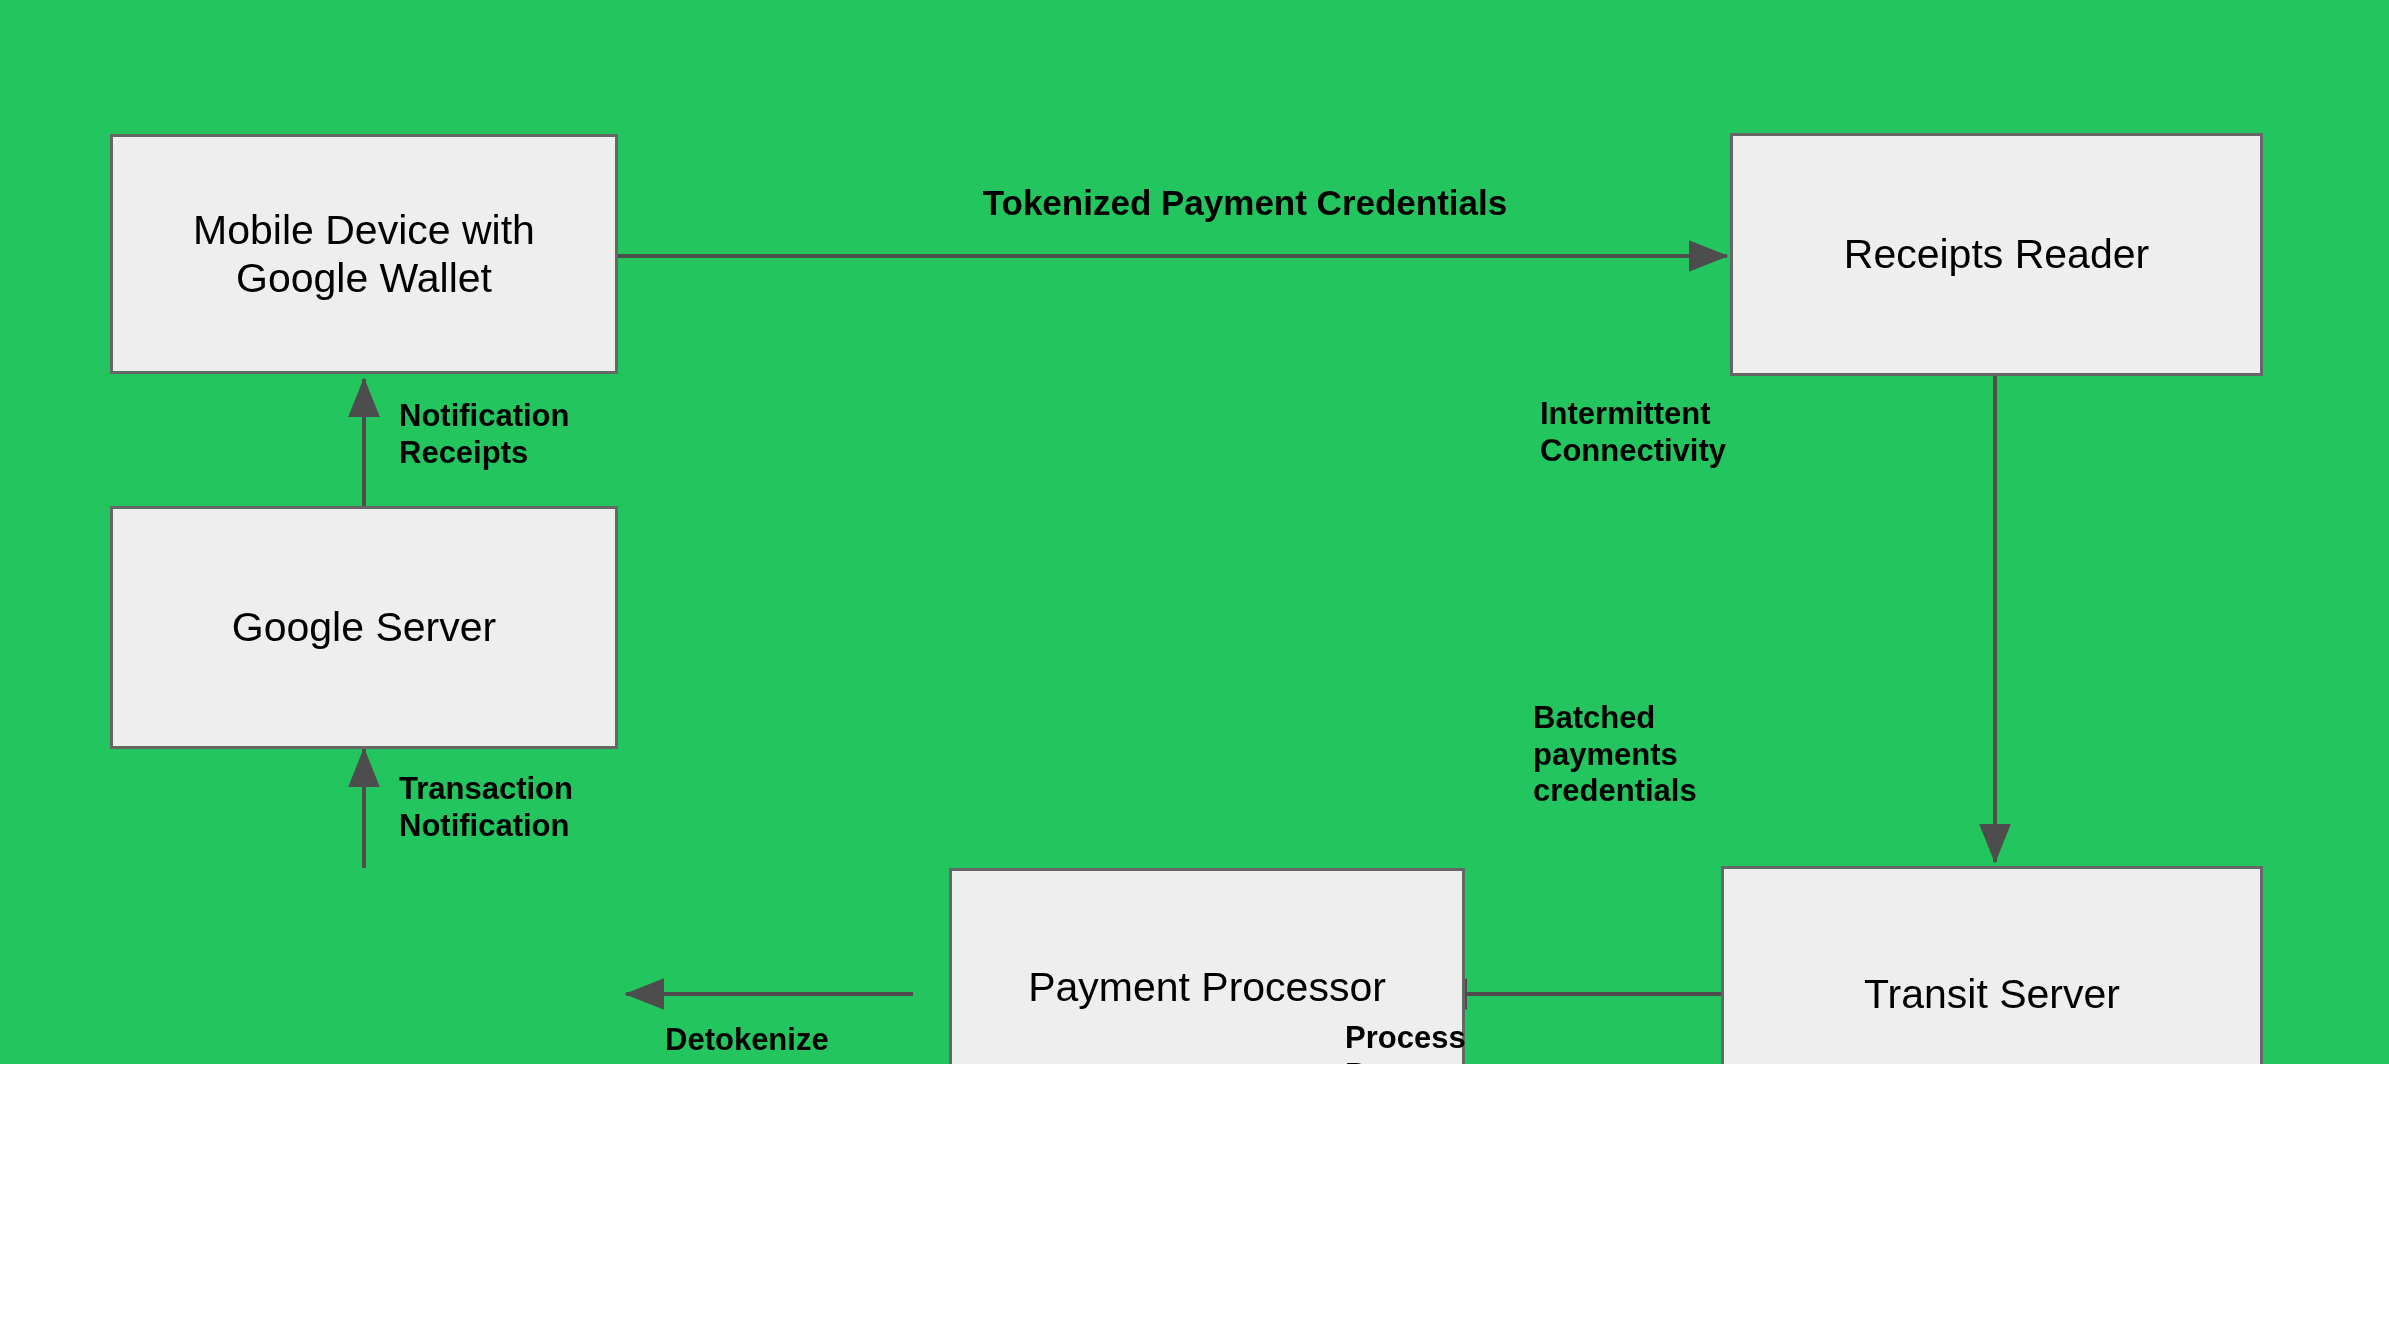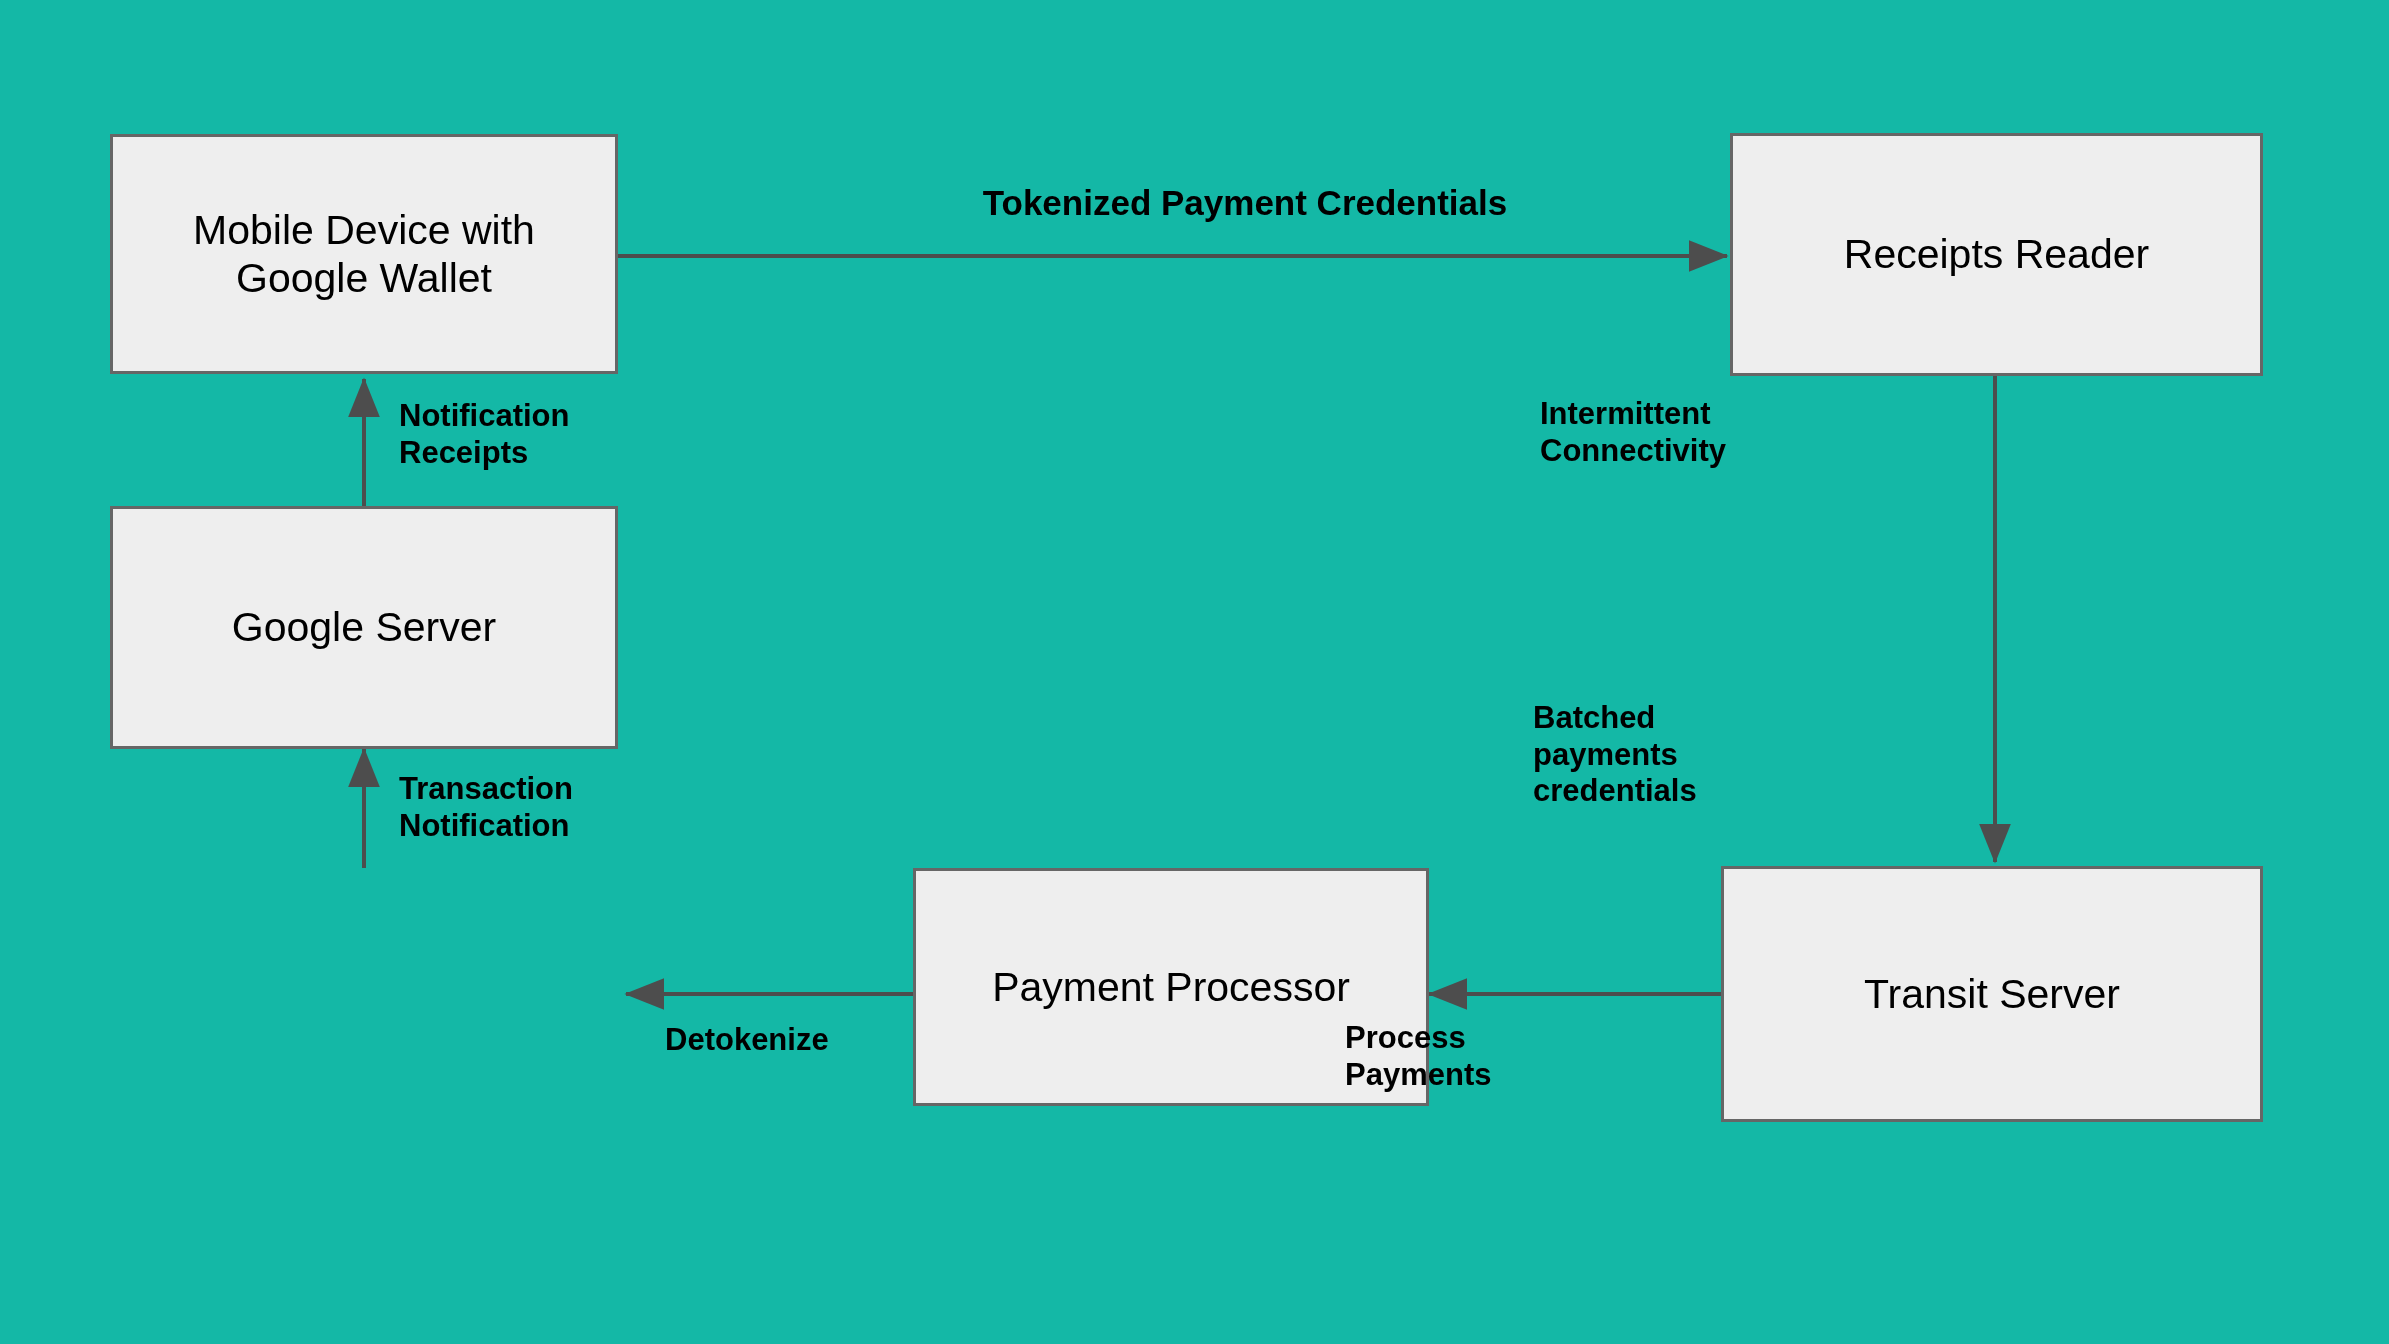--- a/index.html
+++ b/index.html
@@ -6,22 +6,22 @@
     margin: 0;
     padding: 0;
     background: #ffffff;
   }
   body {
     font-family: "Liberation Sans", sans-serif;
   }
   #canvas {
     position: relative;
     width: 2389px;
-    height: 1344px;
-    background: #14b8a6;
+    height: 1064px;
+    background: #22c55e;
     overflow: hidden;
   }
   .node {
     position: absolute;
     background: #eeeeee;
     border: 3px solid #666666;
     box-sizing: border-box;
     display: flex;
     align-items: center;
     justify-content: center;
@@ -90,21 +90,21 @@
 
   <div class="node" style="left:1730px; top:133px; width:533px; height:243px;">
     <span class="node-label">Receipts Reader</span>
   </div>
 
   <div class="node" style="left:110px; top:506px; width:508px; height:243px;">
     <span class="node-label">Google Server</span>
   </div>
 
 
-  <div class="node" style="left:913px; top:868px; width:516px; height:238px;">
+  <div class="node" style="left:949px; top:868px; width:516px; height:238px;">
     <span class="node-label">Payment Processor</span>
   </div>
 
   <div class="node" style="left:1721px; top:866px; width:542px; height:256px;">
     <span class="node-label">Transit Server</span>
   </div>
 
   <div class="edge-label big calign" style="left:780px; top:182px; width:930px;">Tokenized Payment Credentials</div>
 
   <div class="edge-label ralign" style="left:1540px; top:396px; width:430px;">Intermittent

